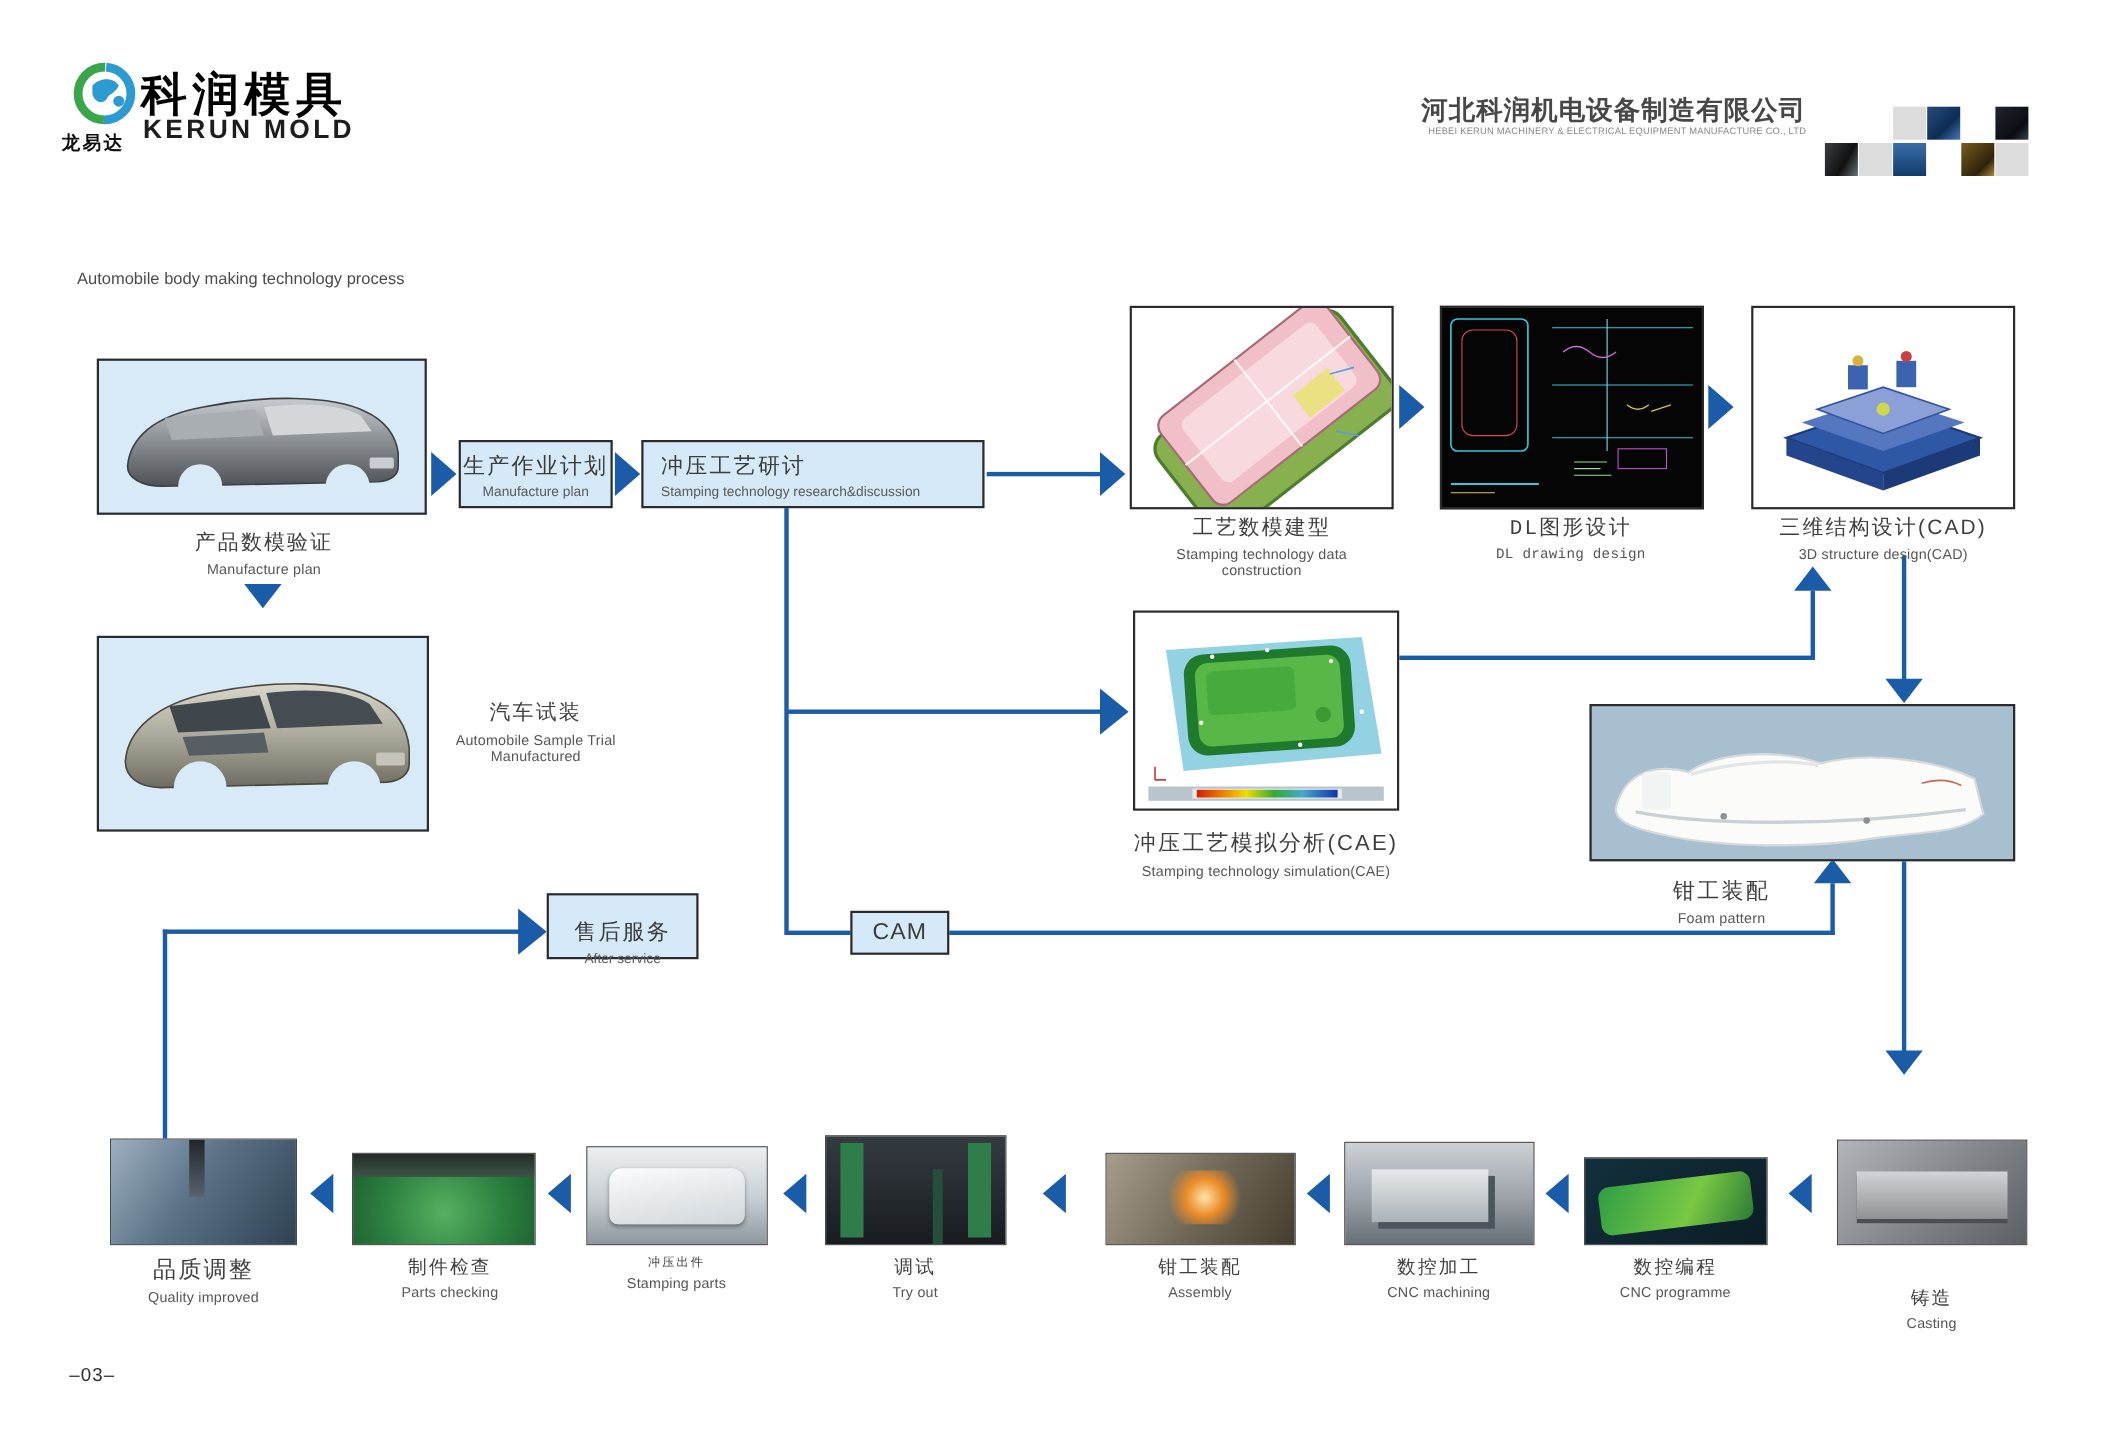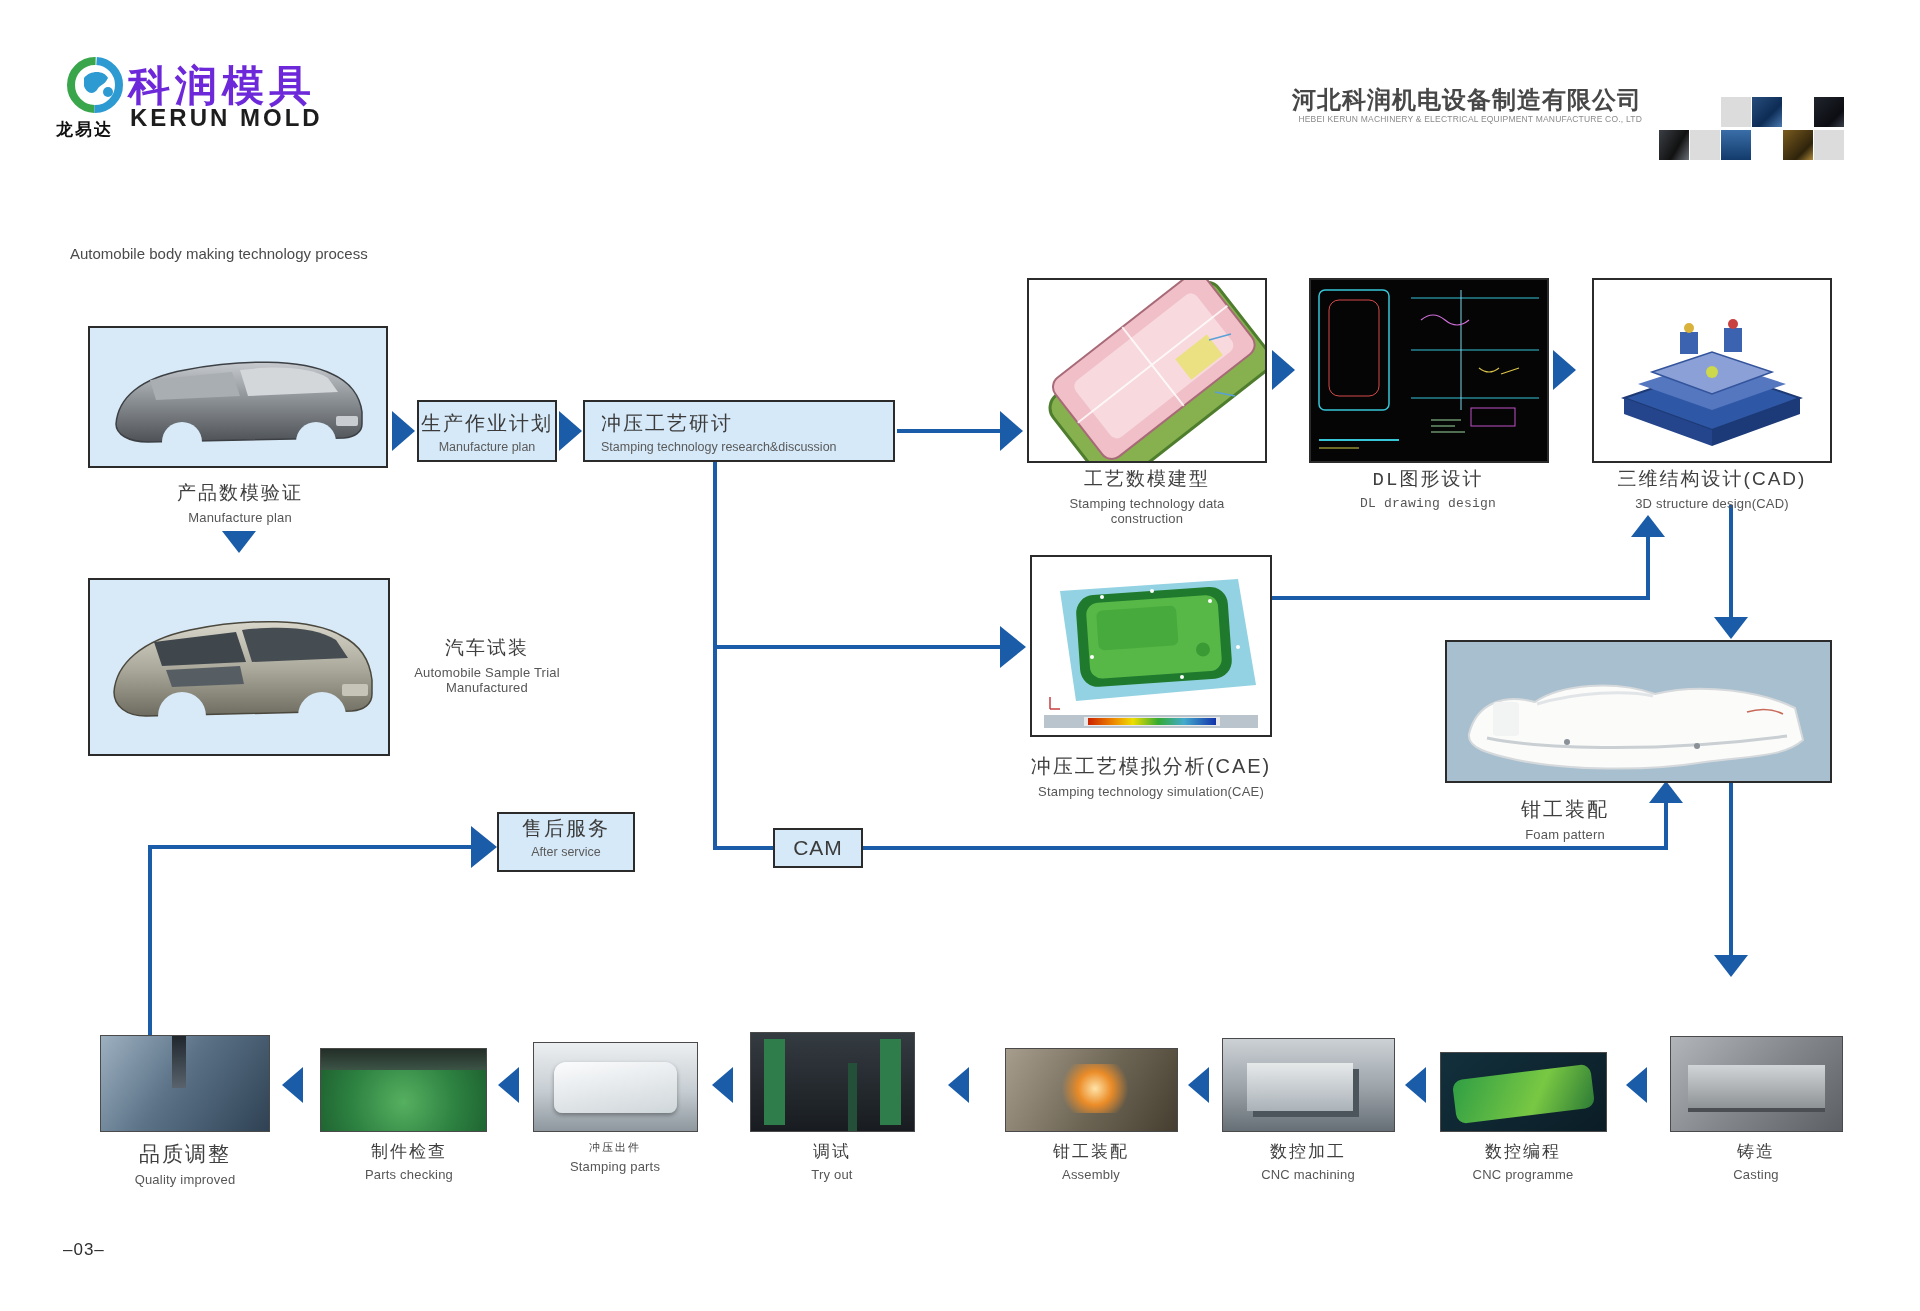--- a/index.html
+++ b/index.html
@@ -1,20 +1,20 @@
 <!DOCTYPE html>
 <html><head>
 <meta charset="utf-8">
 <style>
   html,body{margin:0;padding:0;background:#fff;}
   #page{position:relative;width:1920px;height:1311px;background:#ffffff;overflow:hidden;
         font-family:"Liberation Sans","DejaVu Sans",sans-serif;}
   .abs{position:absolute;}
   
-  .brand-cn{position:absolute;left:128px;top:58px;font-size:42px;font-weight:900;color:#6d28d9;letter-spacing:5px;}
+  .brand-cn{position:absolute;left:128px;top:58px;font-size:42px;font-weight:900;color:#000000;letter-spacing:5px;}
   .brand-en{position:absolute;left:130px;top:104px;font-size:24px;font-weight:900;color:#1d1d1d;letter-spacing:3px;}
   .sub-brand{position:absolute;left:56px;top:118px;font-size:17px;font-weight:800;color:#101010;letter-spacing:2px;}
   .company-cn{position:absolute;right:278px;top:84px;width:620px;text-align:right;font-size:24px;font-weight:600;color:#474747;letter-spacing:1px;}
   .company-en{position:absolute;right:278px;top:114px;width:620px;text-align:right;font-size:8.5px;color:#8a8a8a;letter-spacing:.2px;}
   .tile{position:absolute;width:30px;height:30px;}
   .tile-gray{background:#dcdcdc;}
   .tile-blue1{background:linear-gradient(135deg,#274d7c,#0d2c55 60%,#4a79b0);}
   .tile-blue2{background:linear-gradient(180deg,#3a6ea8,#123b6b);}
   .tile-dark{background:linear-gradient(135deg,#20242c,#0b0d12 70%,#3a3f4a);}
   .tile-drill{background:linear-gradient(120deg,#3b3f45,#111 60%,#6a7076);}
@@ -293,21 +293,21 @@
   </div>
   <div class="lbl" style="left:1565px;top:796px;">
     <div class="l-cn" style="font-size:20px;">钳工装配</div>
     <div class="l-en">Foam pattern</div>
   </div>
 
   <div class="bluebox center" style="left:773px;top:828px;width:90px;height:40px;line-height:36px;font-size:21px;letter-spacing:1px;color:#3b3b3b;">
     <span>CAM</span>
   </div>
 
-  <div class="bluebox center" style="left:497px;top:812px;width:138px;height:60px;padding-top:1px;">
+  <div class="bluebox center" style="left:497px;top:812px;width:138px;height:60px;padding-top:20px;">
     <div class="b-cn">售后服务</div>
     <div class="b-en">After service</div>
   </div>
 
   <div class="photobox ph-quality" style="left:100px;top:1035px;width:170px;height:97px;"></div>
   <div class="photobox ph-parts" style="left:320px;top:1048px;width:167px;height:84px;"></div>
   <div class="photobox ph-stamp" style="left:533px;top:1042px;width:165px;height:90px;"></div>
   <div class="photobox ph-tryout" style="left:750px;top:1032px;width:165px;height:100px;"></div>
   <div class="photobox ph-assembly" style="left:1005px;top:1048px;width:173px;height:84px;"></div>
   <div class="photobox ph-cnc" style="left:1222px;top:1038px;width:173px;height:94px;"></div>
@@ -344,18 +344,18 @@
   </div>
   <div class="lbl" style="left:1308px;top:1140px;">
     <div class="l-cn" style="font-size:17px;">数控加工</div>
     <div class="l-en">CNC machining</div>
   </div>
   <div class="lbl" style="left:1523px;top:1140px;">
     <div class="l-cn" style="font-size:17px;">数控编程</div>
     <div class="l-en">CNC programme</div>
   </div>
   <div class="lbl" style="left:1756px;top:1140px;">
-    <div class="l-cn" style="font-size:17px;">铸造</div>
+    <div class="l-cn" style="font-size:17px;margin-top:28px;">铸造</div>
     <div class="l-en">Casting</div>
   </div>
 
   <div class="pagenum">–03–</div>
 </div>
 
 </body></html>

